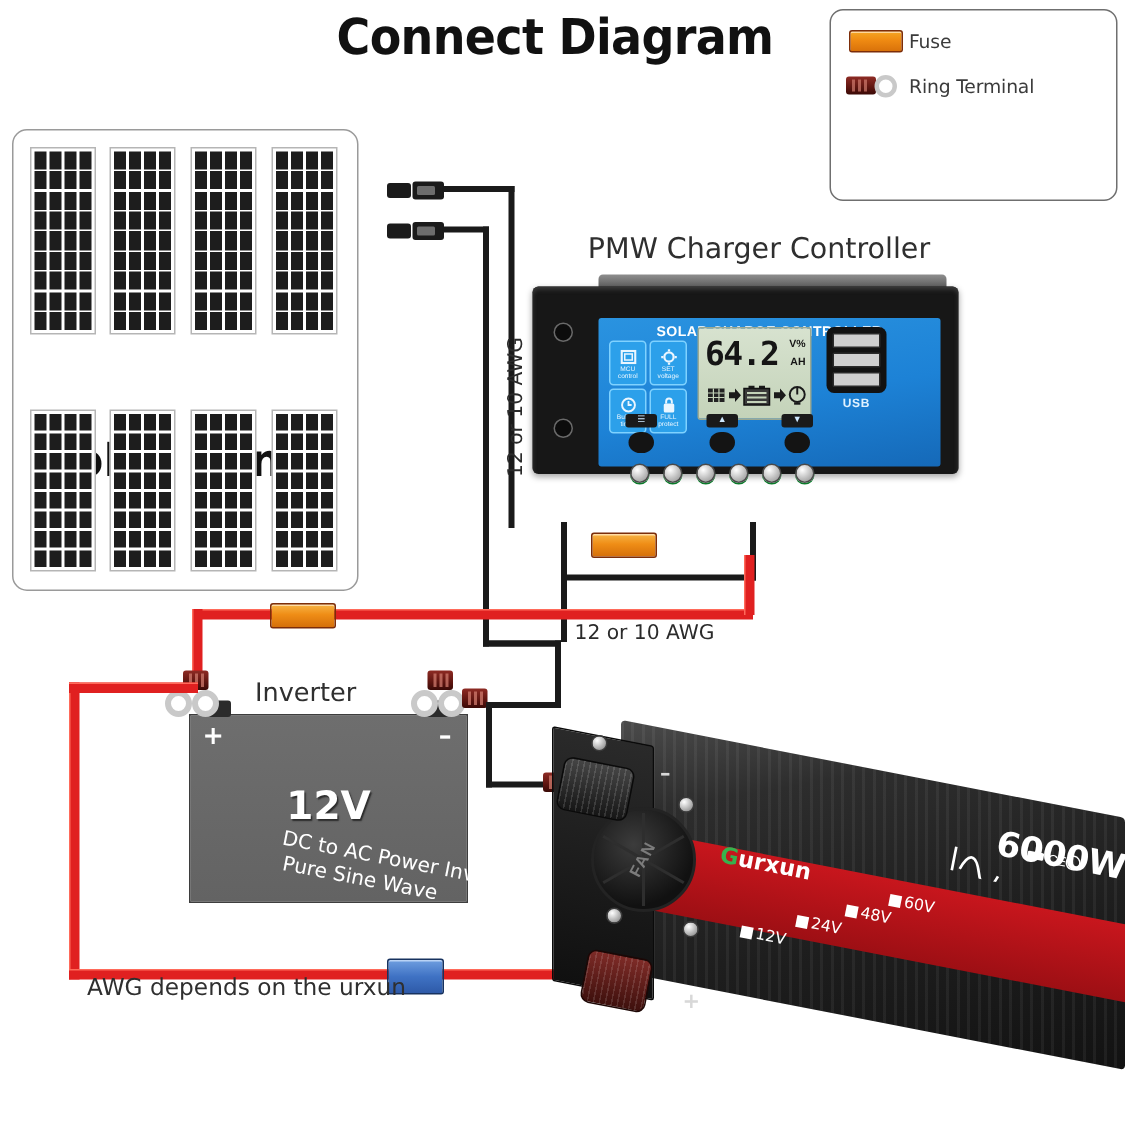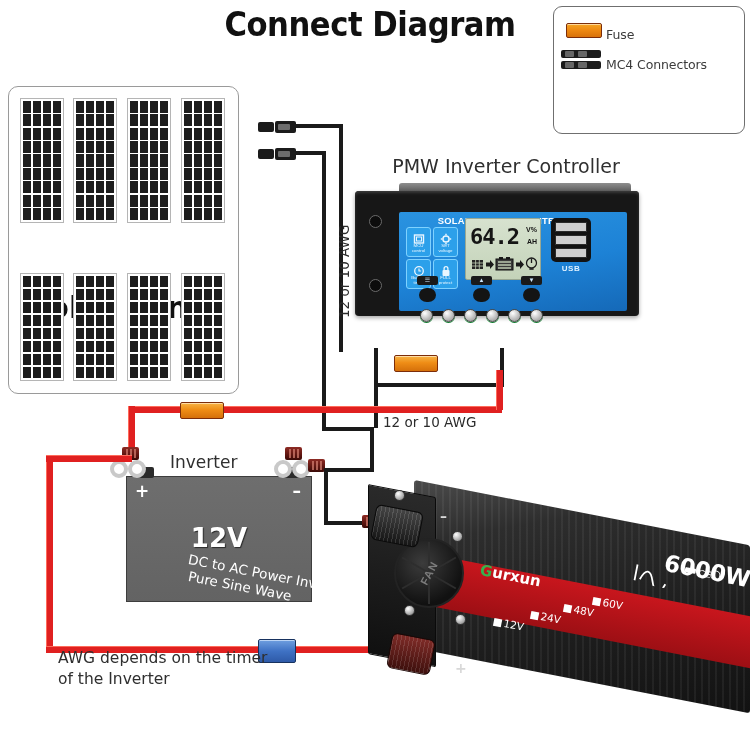--- a/index.html
+++ b/index.html
@@ -10,21 +10,21 @@
   
   #title{position:absolute;left:200px;top:4px;width:340px;height:44px;
          font-family:"DejaVu Sans",sans-serif;font-weight:bold;font-size:33px;
          letter-spacing:-0.5px;color:#111;text-align:center;line-height:42px;
          transform:scaleX(0.93);transform-origin:center;}
 
   
   #legend{position:absolute;left:553px;top:6px;width:192px;height:128px;
           border:1.6px solid #6f6f6f;border-radius:9px;background:#fff;box-sizing:border-box;
           padding:5px 0 0 6px;}
-  .lg-row{display:flex;align-items:flex-end;height:30px;}
+  .lg-row{display:flex;align-items:center;height:30px;}
   .lg-ico{width:46px;height:24px;position:relative;flex:0 0 46px;}
   .lg-txt{font-size:12.5px;color:#3b3b3b;font-family:"DejaVu Sans",sans-serif;
           white-space:nowrap;letter-spacing:-0.1px;}
 
   .fuse-sm{position:absolute;left:6px;top:5px;width:34px;height:13px;border-radius:2px;
       background:linear-gradient(180deg,#f5a623 0%,#ef8a12 45%,#d9720a 100%);
       border:1.4px solid #7c2d09;box-shadow:inset 0 1px 0 #ffd89a;}
   .fuse-big{position:absolute;left:3px;top:1px;width:41px;height:22px;border-radius:2px;
       background:linear-gradient(180deg,#6f9fe0 0%,#3f72c4 50%,#2e5aa8 100%);
       border:1.7px solid #17325f;box-shadow:inset 0 1px 0 #b9d3f5;}
@@ -185,32 +185,30 @@
 
   <div id="legend">
     <div class="lg-row">
       <span class="lg-ico">
           <i class="fuse-sm"></i>
         </span>
       <span class="lg-txt">Fuse</span>
     </div>
     <div class="lg-row">
       <span class="lg-ico">
-        <span class="mc4">
-          <span class="c" style="left:0;top:1px;width:40px">
-              <span style="left:4px;width:9px"></span>
-              <span style="left:17px;width:9px"></span>
+        <span class="ring">
+            <span class="barrel">
+              <i style="left:4px"></i>
+              <i style="left:8px"></i>
+              <i style="left:12px"></i>
             </span>
-          <span class="c" style="left:0;top:12px;width:40px">
-              <span style="left:4px;width:9px"></span>
-              <span style="left:17px;width:9px"></span>
-            </span>
-        </span>
+            <span class="lug"></span>
+          </span>
       </span>
-      <span class="lg-txt">MC4 Connectors</span>
+      <span class="lg-txt">Ring Terminal</span>
     </div>
   </div>
 
   <div id="panel">
     <div class="cellblk" style="left:11px;top:11px;width:44px;height:125px;">
       <i></i>
         <i></i>
         <i></i>
         <i></i>
         <i></i>
@@ -515,21 +513,21 @@
     </div>
 
   <div class="w" style="left:295px;top:124px;width:48px;height:4px;"></div>
   <div class="w" style="left:339px;top:124px;width:4px;height:228px;"></div>
   <div class="w" style="left:295px;top:151px;width:31px;height:4px;"></div>
   <div class="w" style="left:322px;top:151px;width:4px;height:280px;"></div>
   <div class="w" style="left:322px;top:427px;width:52px;height:4px;"></div>
 
   <div class="awg-v" style="left:336px;top:318px;">12 or 10 AWG</div>
 
-  <div id="ctrl-title">PMW Inverter Controller</div>
+  <div id="ctrl-title">PMW Charger Controller</div>
 
   <div id="ctrl">
     <div id="ctrl-top"></div>
     <div id="ctrl-body">
       <div class="ctrl-hole" style="left:14px;top:24px;"></div>
       <div class="ctrl-hole" style="left:14px;top:88px;"></div>
 
       <div id="ctrl-face">
         <div id="ctrl-heading">SOLAR CHARGE CONTROLLER</div>
 
@@ -759,17 +757,16 @@
         <circle cx="31" cy="5.5" r="4.5" fill="none" stroke="#fff" stroke-width="1"></circle>
       </svg>
   </div>
 
   <div class="vbox" style="left:495px;top:615px;"><i></i><span>12V</span></div>
   <div class="vbox" style="left:532px;top:608px;"><i></i><span>24V</span></div>
   <div class="vbox" style="left:565px;top:601px;"><i></i><span>48V</span></div>
   <div class="vbox" style="left:594px;top:594px;"><i></i><span>60V</span></div>
 
   <div id="note">
-    <div>AWG depends on the timer</div>
-    <div>of the Inverter</div>
+    <div>AWG depends on the urxun</div>
   </div>
 
 </div>
 
 </body></html>

